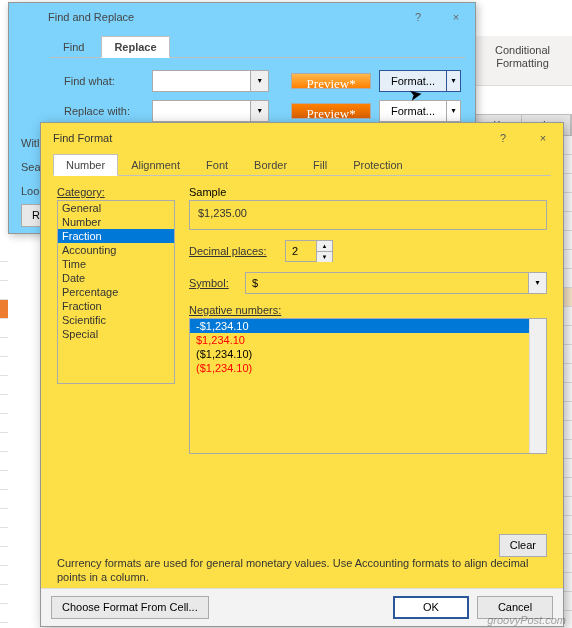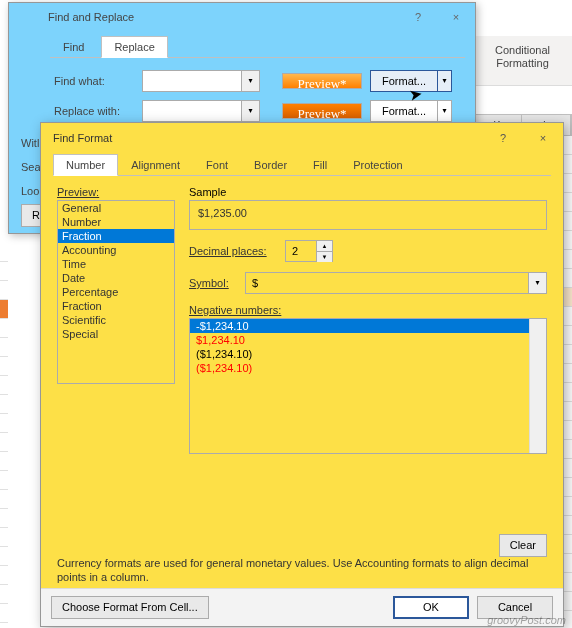--- a/index.html
+++ b/index.html
@@ -17,22 +17,22 @@
 .left-strip .r { height: 19px; border-bottom: 1px solid #e0e0e0; }
 .left-strip .r.sel { background: #ed7d31; }
 
 
 .dlg1 { position: absolute; left: 8px; top: 2px; width: 468px; height: 232px; background: #7dd3fc; border: 1px solid #979797; box-shadow: 2px 2px 8px rgba(0,0,0,0.25); padding-left: 31px; }
 .dlg1-title { height: 28px; line-height: 28px; padding-left: 8px; color: #444; font-size: 12px; position: relative; }
 .dlg1-title .qx { position: absolute; right: 0; top: 0; display: flex; }
 .dlg1-title .qx span { width: 38px; height: 28px; text-align: center; line-height: 28px; color: #666; }
 .dlg1-tabs { margin: 4px 10px 0; display: flex; gap: 4px; border-bottom: 1px solid #c0c0c0; }
 .dlg1-tab { padding: 4px 12px; border: 1px solid transparent; color: #444; position: relative; top: 1px; }
-.dlg1-tab.active { border: 1px solid #c0c0c0; border-bottom: 1px solid #fff; background: #fff; }
-.dlg1-body { padding: 12px 14px; }
+.dlg1-tab.active { border: 1px solid #c0c0c0; border-bottom: 1px solid #fff; background: #fff; font-weight: bold; }
+.dlg1-body { padding: 12px 14px; margin-left: 10px; }
 .dlg1-row { display: flex; align-items: center; margin-bottom: 8px; }
 .dlg1-row label { width: 88px; color: #444; }
 .combo { width: 118px; height: 22px; border: 1px solid #ababab; background: #fff; position: relative; }
 .combo .arrow { position: absolute; right: 0; top: 0; width: 18px; height: 100%; border-left: 1px solid #ababab; background: #f0f0f0; text-align: center; line-height: 20px; font-size: 8px; }
 .preview-btn { width: 80px; height: 16px; border: 1px solid #ababab; margin-left: 22px; text-align: center; line-height: 20px; font-family: Liberation Serif, serif; font-size: 13px; }
 .preview-btn.nf { color: #fff; }
 .preview-btn.g1 { background: linear-gradient(#ffb84d, #ff8000); }
 .preview-btn.g2 { background: linear-gradient(#ff8000, #d96000); }
 .format-split { display: flex; margin-left: 8px; }
 .format-btn { width: 68px; height: 22px; border: 1px solid #ababab; text-align: center; line-height: 20px; background: #fff; }
@@ -198,21 +198,21 @@
   </div>
   <div class="dlg2-tabs">
     <div class="dlg2-tab active">Number</div>
     <div class="dlg2-tab">Alignment</div>
     <div class="dlg2-tab">Font</div>
     <div class="dlg2-tab">Border</div>
     <div class="dlg2-tab">Fill</div>
     <div class="dlg2-tab">Protection</div>
   </div>
   <div class="dlg2-body">
-    <div class="cat-label">Preview:</div>
+    <div class="cat-label">Category:</div>
     <div class="cat-list">
       <div>General</div>
       <div>Number</div>
       <div class="sel">Fraction</div>
       <div>Accounting</div>
       <div>Time</div>
       <div>Date</div>
       <div>Percentage</div>
       <div>Fraction</div>
       <div>Scientific</div>

